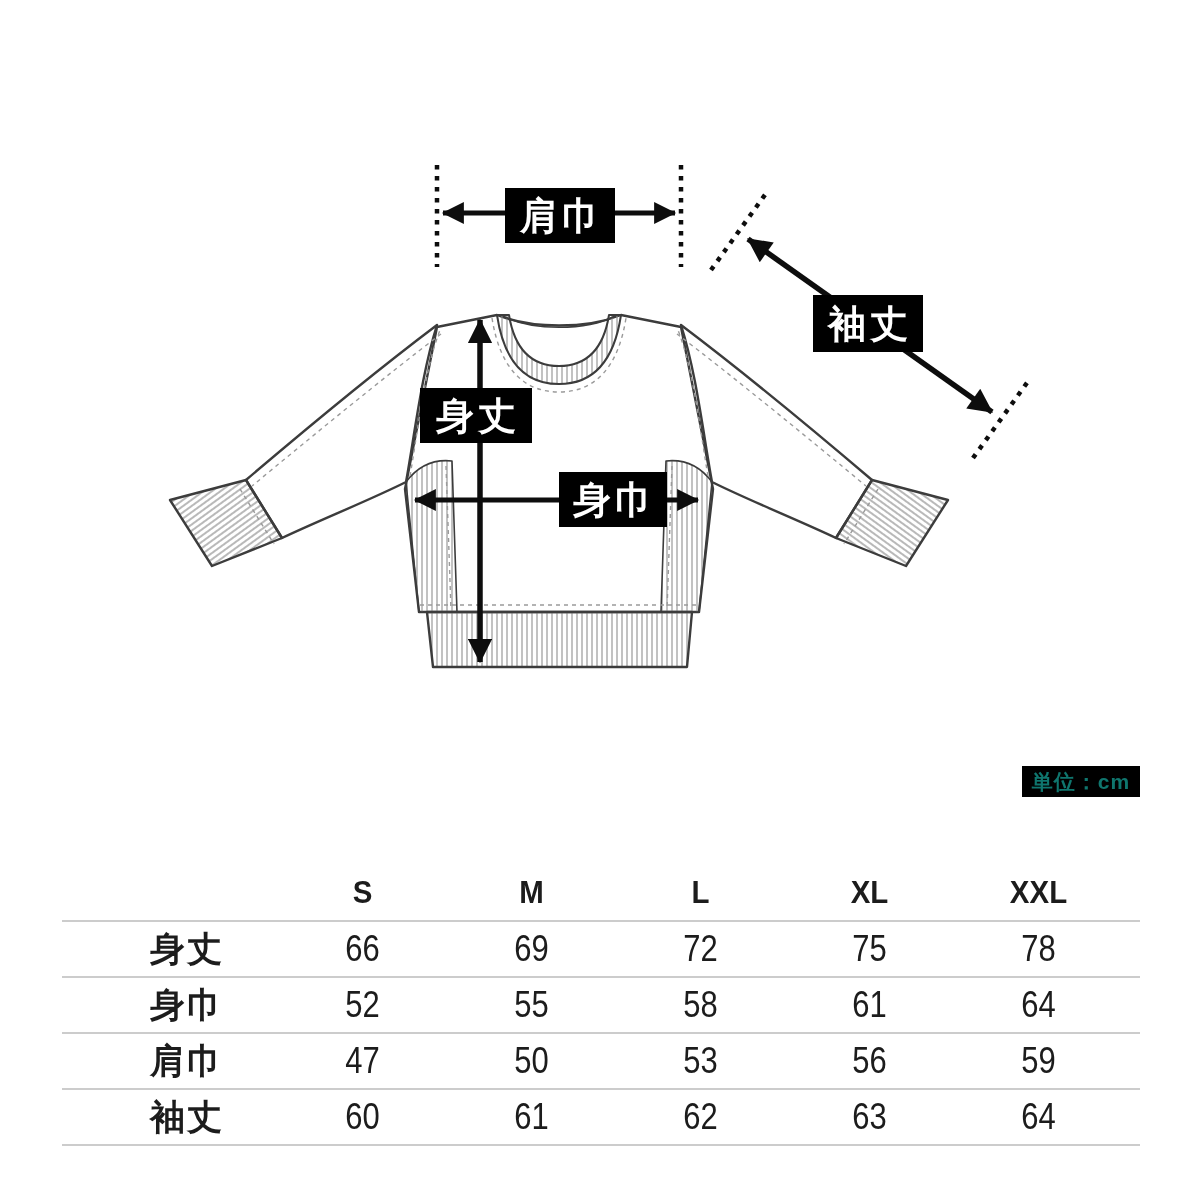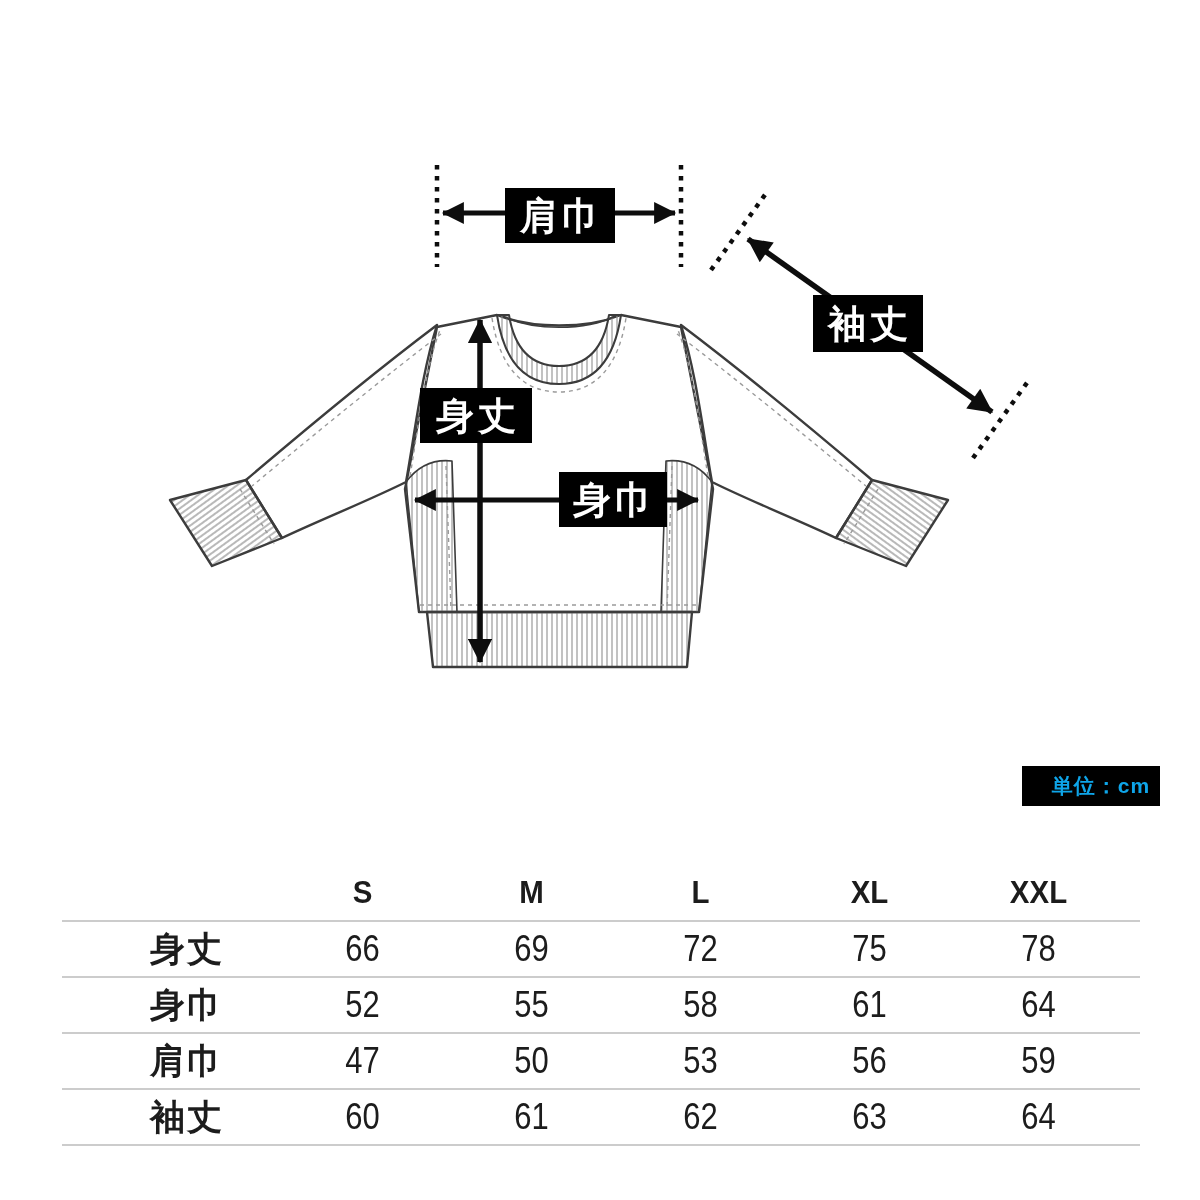--- a/index.html
+++ b/index.html
@@ -18,23 +18,23 @@
     font-size:38px;font-weight:700;letter-spacing:4px;line-height:1;
     padding-left:4px; 
     box-sizing:border-box;
   }
   .dim-label.shoulder{left:505px;top:188px;width:110px;height:55px}
   .dim-label.sleeve  {left:813px;top:295px;width:110px;height:57px}
   .dim-label.length  {left:420px;top:388px;width:112px;height:55px}
   .dim-label.width   {left:559px;top:472px;width:108px;height:55px}
 
   .unit-badge{
-    position:absolute;left:1022px;top:766px;width:118px;height:40px;
-    background:#000000;color:#0ea5e9;display:flex;align-items:center;justify-content:center;
-    font-size:21px;font-weight:700;letter-spacing:1px;padding-left:20px;
+    position:absolute;left:1022px;top:766px;width:118px;height:31px;
+    background:#000000;color:#0f766e;display:flex;align-items:center;justify-content:center;
+    font-size:21px;font-weight:700;letter-spacing:1px;
   }
 
   
   .size-table{position:absolute;left:62px;top:864px;width:1078px}
   .trow{
     display:grid;grid-template-columns:216px repeat(5,169px);
     align-items:center;border-bottom:2px solid #cccccc;height:54px;
   }
   .trow.header{height:56px;border-bottom:2px solid #cccccc}
   .cell{text-align:center;white-space:nowrap}

